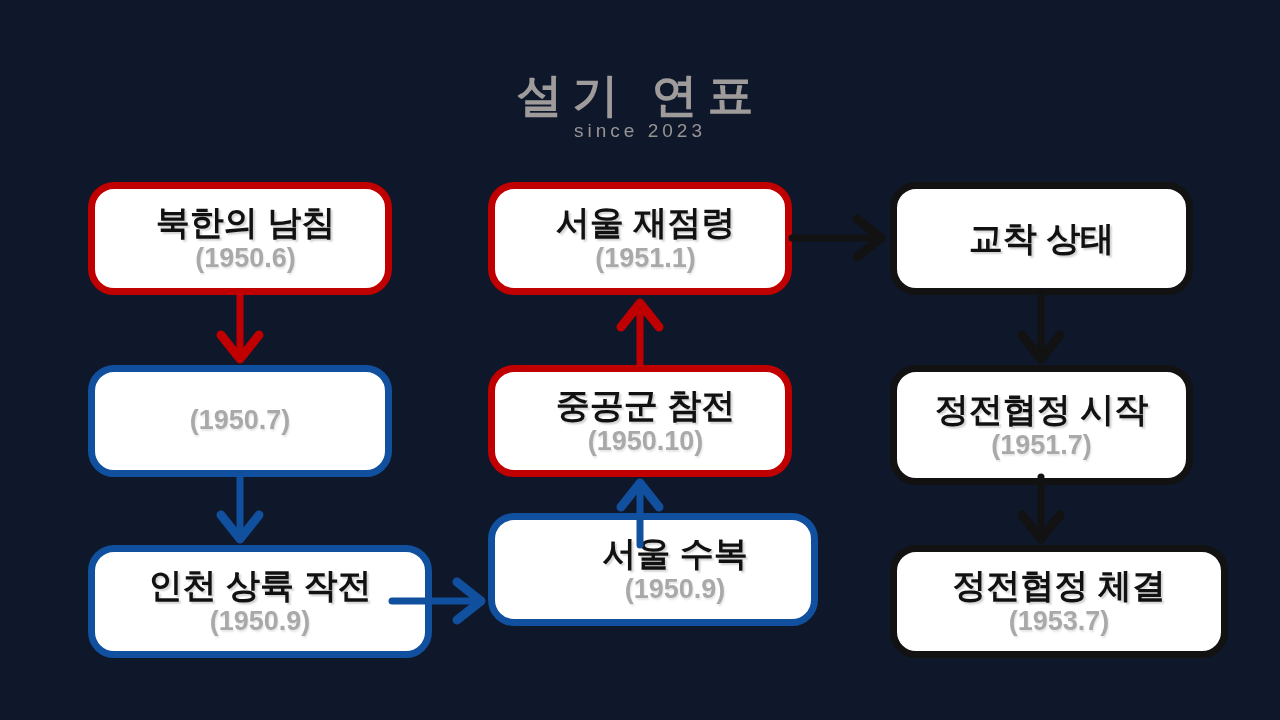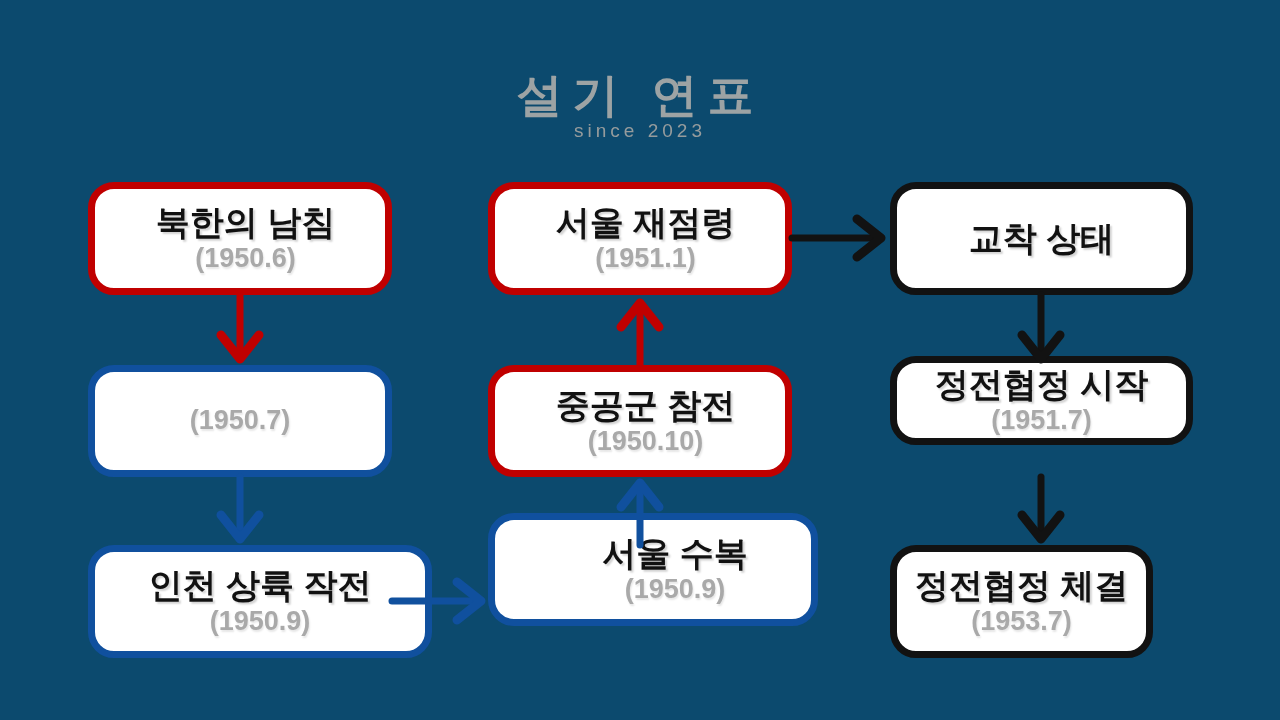--- a/index.html
+++ b/index.html
@@ -5,21 +5,21 @@
   html, body {
     margin: 0;
     padding: 0;
     background: #ffffff;
     font-family: "Liberation Sans", "DejaVu Sans", sans-serif;
   }
   #canvas {
     position: relative;
     width: 1280px;
     height: 720px;
-    background: #0c4a6e;
+    background: #0f172a;
     overflow: hidden;
   }
 
   
   .watermark {
     position: absolute;
     top: 72px;
     left: 0;
     width: 100%;
     text-align: center;
@@ -131,26 +131,26 @@
 
   <div class="box box--blue" style="left:488px; top:513px; width:330px; height:113px;padding-left:44px;">
     <div class="box-title">서울 수복</div>
     <div class="box-date">(1950.9)</div>
   </div>
 
   <div class="box box--black" style="left:890px; top:182px; width:303px; height:113px;">
     <div class="box-title">교착 상태</div>
   </div>
 
-  <div class="box box--black" style="left:890px; top:356px; width:303px; height:89px;">
+  <div class="box box--black" style="left:890px; top:365px; width:303px; height:120px;">
     <div class="box-title">정전협정 시작</div>
     <div class="box-date">(1951.7)</div>
   </div>
 
-  <div class="box box--black" style="left:890px; top:545px; width:263px; height:113px;">
+  <div class="box box--black" style="left:890px; top:545px; width:338px; height:113px;">
     <div class="box-title">정전협정 체결</div>
     <div class="box-date">(1953.7)</div>
   </div>
 
   <svg id="arrow-layer" viewBox="0 0 1280 720" xmlns="http://www.w3.org/2000/svg">
 
     <g>
       <path class="shaft" d="M240 295 L240 356" stroke="#c00000"></path>
       <path class="head" d="M221 335 L240 359 L259 335" stroke="#c00000"></path>
     </g>

